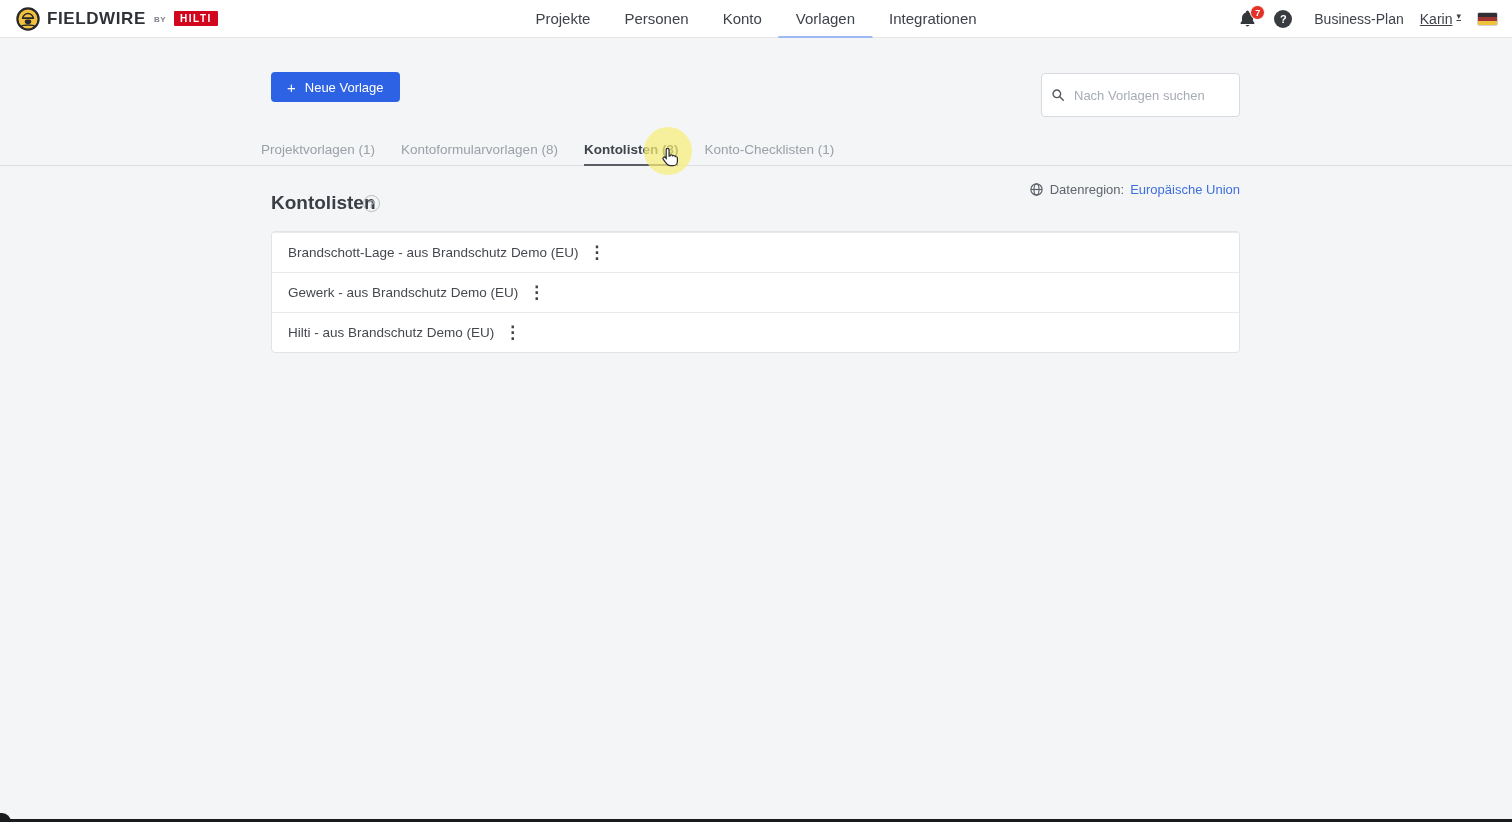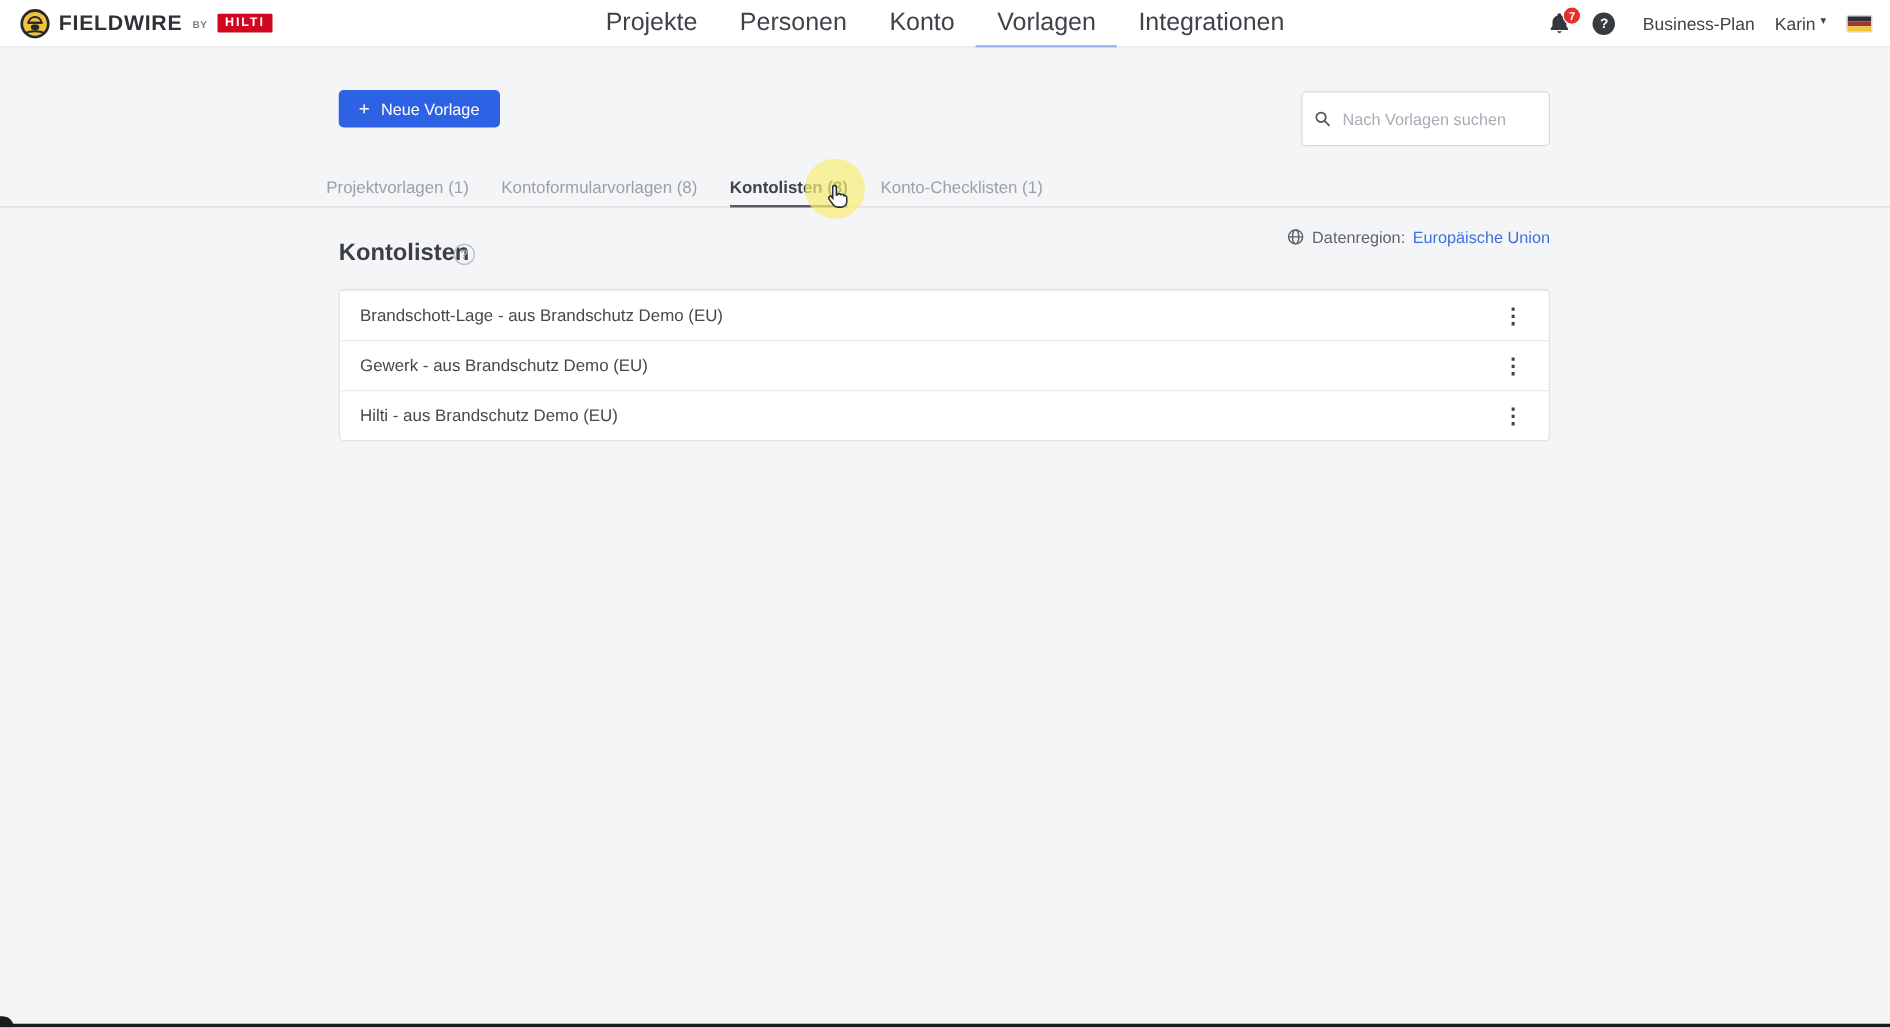--- a/index.html
+++ b/index.html
@@ -9,32 +9,32 @@
 
   
   .topbar { position:absolute; left:0; top:0; width:1512px; height:38px; background:#ffffff;
             border-bottom:1px solid #e4e5e7; display:flex; align-items:center; padding:0 16px; z-index:10; }
   .brand { display:flex; align-items:center; gap:7px; }
   .brand-name { font-weight:700; font-size:17px; letter-spacing:.6px; color:#2e3136; }
   .brand-by { font-size:8px; color:#7c8088; font-weight:700; letter-spacing:.5px; margin:2px 1px 0 1px; }
   .hilti-badge { background:#d2051e; color:#fff; font-weight:700; font-size:10px; line-height:1;
                  padding:3px 6px 2px; letter-spacing:1.5px; border-radius:1px; }
   .topnav { position:absolute; left:50%; transform:translateX(-50%); top:0; height:38px; display:flex; }
-  .nav-item { display:flex; align-items:center; height:38px; padding:0 17px; font-size:20px; color:#3e4249;
+  .nav-item { display:flex; align-items:center; height:38px; padding:0 17px; font-size:15px; color:#3e4249;
               border-bottom:2px solid transparent; cursor:pointer; }
   .nav-item.active { border-bottom-color:#9db8f3; }
   .topbar-right { position:absolute; right:14px; top:0; height:38px; display:flex; align-items:center; gap:16px; }
   .bell-wrap { position:relative; width:20px; height:20px; cursor:pointer; }
   .badge { position:absolute; top:-4px; right:-7px; min-width:15px; height:15px; border-radius:50%;
            background:#e23229; color:#fff; font-size:9px; font-weight:700; display:flex; align-items:center;
            justify-content:center; border:1.5px solid #fff; }
   .help-btn { width:18px; height:18px; border-radius:50%; background:#383b40; color:#fff; font-size:11px;
               font-weight:700; display:flex; align-items:center; justify-content:center; cursor:pointer; }
   .plan-label { font-size:14px; color:#3e4249; margin-left:6px; }
-  .user-menu { font-size:14px; color:#3e4249; display:flex; align-items:flex-start; gap:4px; cursor:pointer; }
+  .user-menu { font-size:14px; color:#3e4249; display:flex; align-items:flex-start; gap:4px; cursor:pointer;text-decoration:underline; }
   .caret { font-size:9px; color:#3e4249; }
   .flag { width:21px; height:14px; border-radius:2px; overflow:hidden; border:1px solid #cfd2d6; cursor:pointer; }
   .flag div { height:33.3%; }
   .flag .f-black { background:#2f3033; }
   .flag .f-red { background:#9e3534; }
   .flag .f-gold { background:#efc33c; }
 
   
   .btn-new { position:absolute; left:271px; top:72px; height:30px; background:#2e62e4; color:#fff; border:none;
              border-radius:4px; font-size:13px; font-family:inherit; display:flex; align-items:center; gap:9px;
@@ -64,21 +64,21 @@
   .dataregion { position:absolute; right:272px; top:182px; display:flex; align-items:center; gap:6px;
                 font-size:13px; color:#5f646d; }
   .dataregion a { color:#3f6fdf; text-decoration:none; cursor:pointer; }
 
   .table-card { position:absolute; left:271px; top:231px; width:969px; background:#fff;
                 border:1px solid #e1e3e6; border-radius:4px; }
   .table-header { height:39px; display:flex; align-items:center; gap:7px; padding:0 16px;
                   font-size:13.5px; font-weight:700; color:#3d4046; }
   .sort-arrow { color:#a6aab2; font-size:13px; font-weight:400; cursor:pointer; }
   .table-row { height:40px; border-top:1px solid #e8eaec; display:flex; align-items:center;
-               justify-content:space-between; padding:0 10px 0 16px; font-size:13.5px; color:#45484f; }
+               padding:0 10px 0 16px; font-size:13.5px; color:#45484f; }
   .kebab { color:#3f4246; font-size:17px; font-weight:700; padding:2px 10px; cursor:pointer; user-select:none; }
 
   .bottom-bar { position:absolute; left:0; bottom:0; width:1512px; height:3px; background:#1a1b1d; }
   .corner-blob { position:absolute; left:0; bottom:0; width:11px; height:9px; background:#1a1b1d;
                  border-top-right-radius:9px; }
 </style>
 </head>
 <body>
 
 <div class="page">

